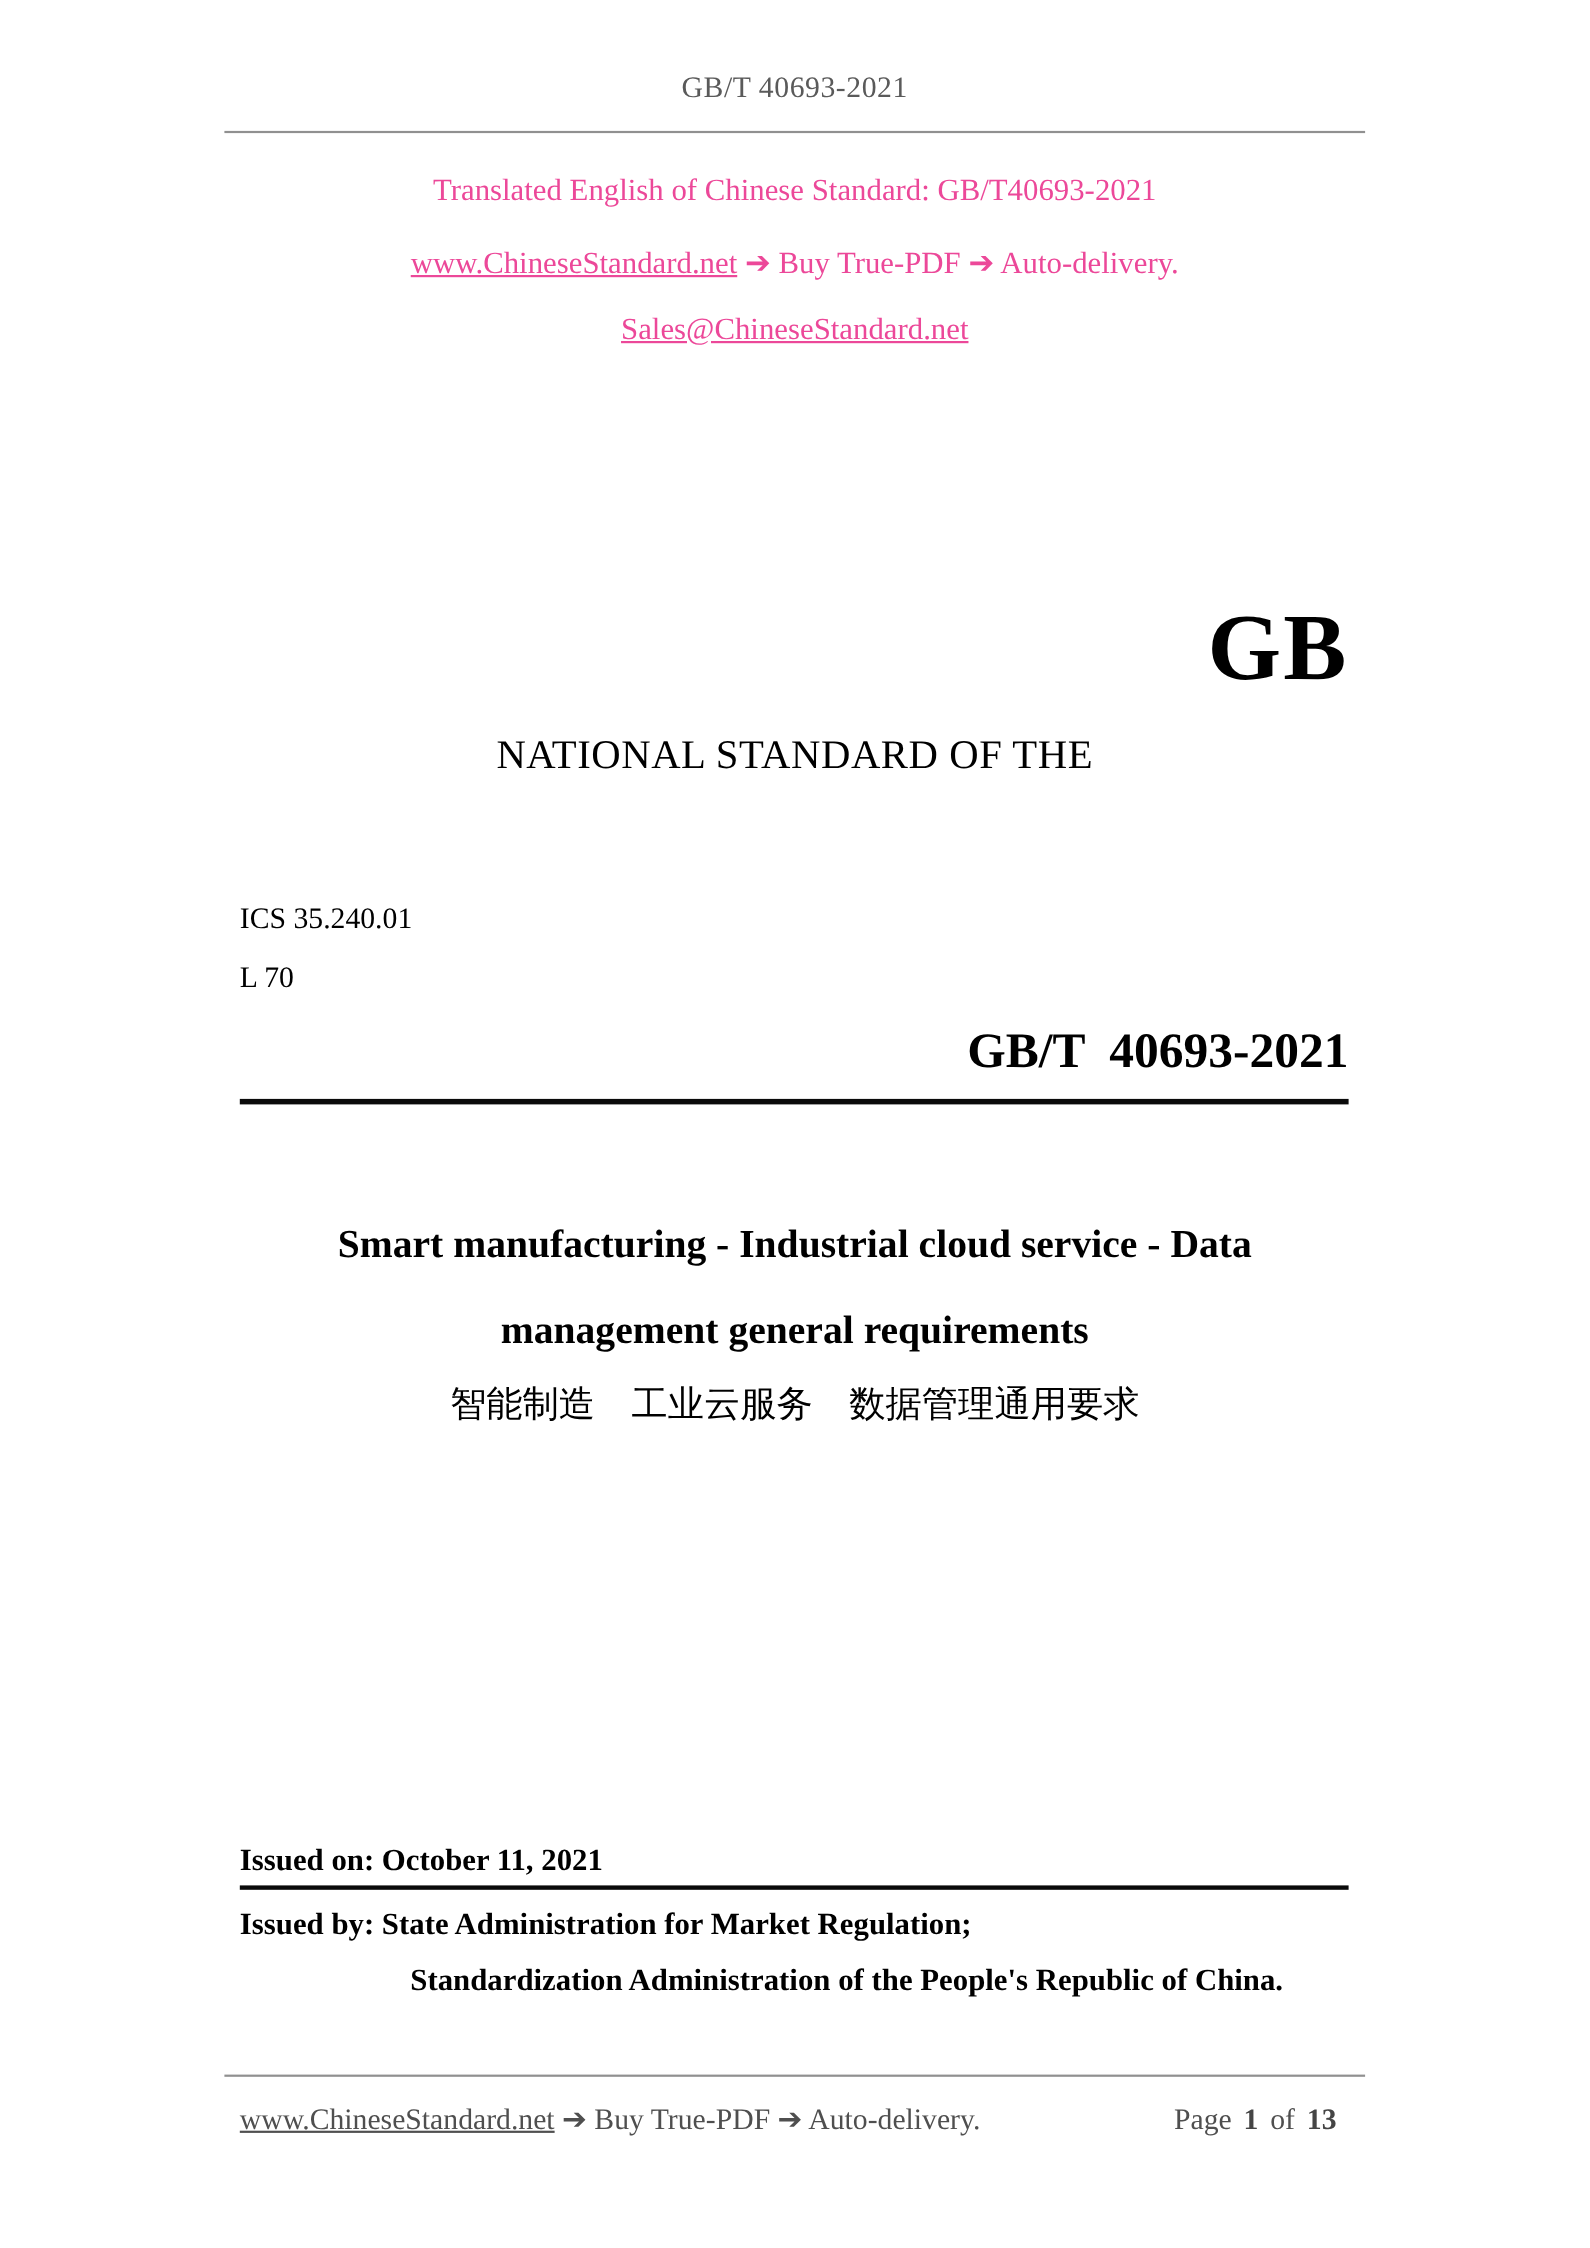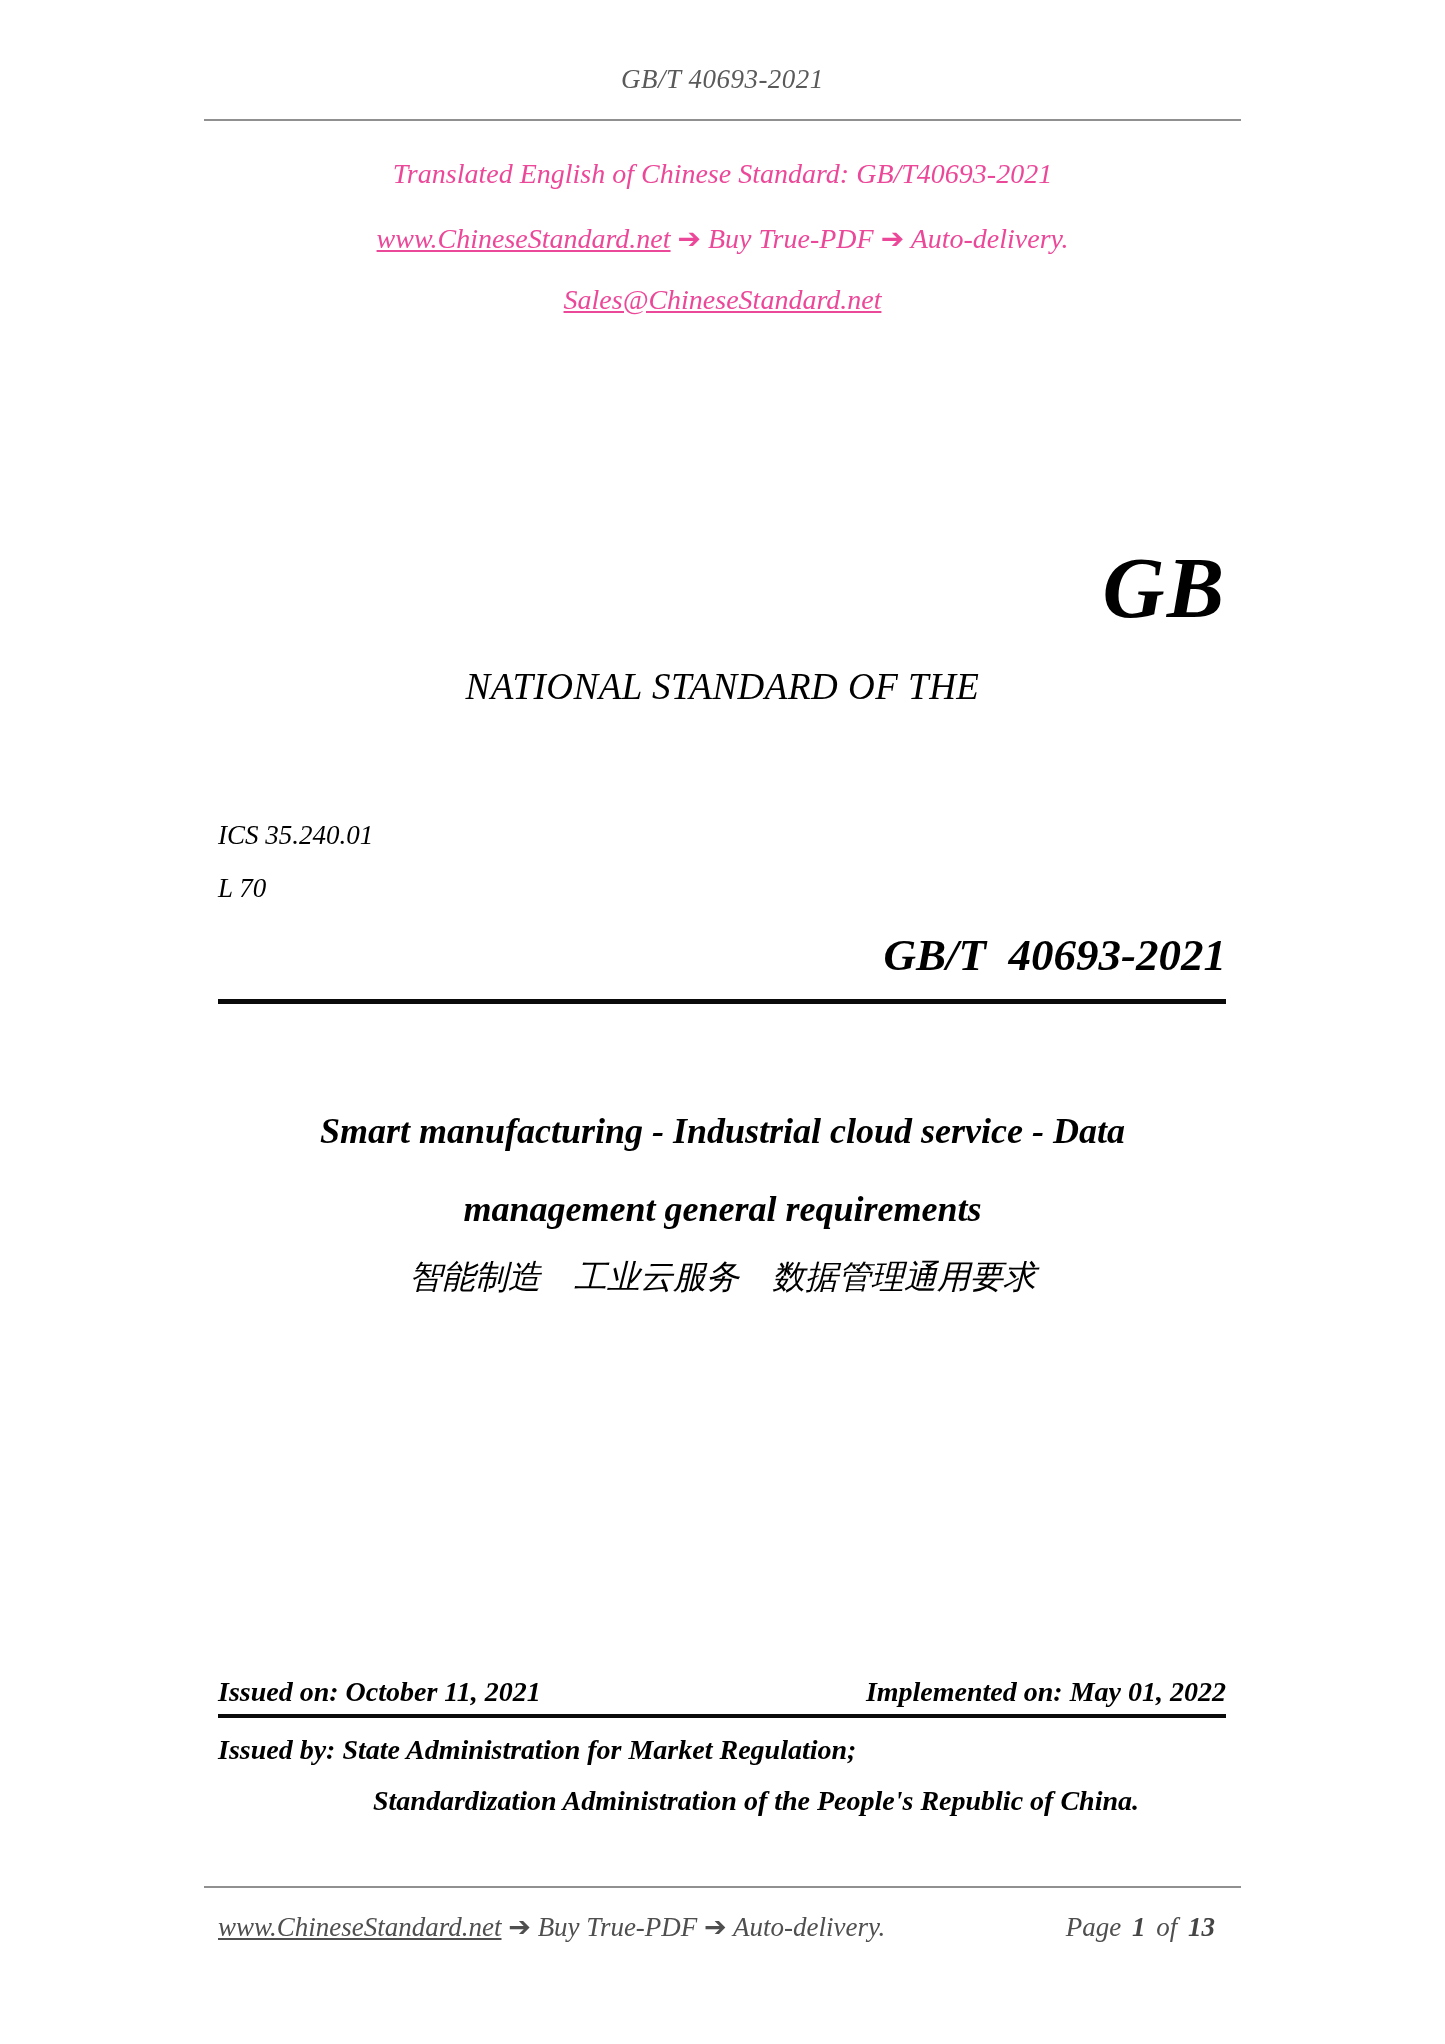--- a/index.html
+++ b/index.html
@@ -1,15 +1,15 @@
 <!DOCTYPE html>
 <html><head>
 <meta charset="utf-8">
 <style>
-  * { margin: 0; padding: 0; box-sizing: border-box; font-style: italic; }
+  * { margin: 0; padding: 0; box-sizing: border-box; }
   html, body { background: #ffffff; }
   .page {
     position: relative;
     width: 1445px;
     height: 2044px;
     background: #ffffff;
     font-family: "Liberation Serif", "DejaVu Serif", serif;
     color: #000;
     overflow: hidden;
   }
@@ -90,21 +90,20 @@
 
   <div class="abs std-number">GB/T  40693-2021</div>
   <div class="rule thick-rule-1"></div>
 
   <div class="abs center title-en title-en-1">Smart manufacturing - Industrial cloud service - Data</div>
   <div class="abs center title-en title-en-2">management general requirements</div>
   <div class="abs center title-zh">智能制造　工业云服务　数据管理通用要求</div>
 
   <div class="abs pub-row">
     <span>Issued on: October 11, 2021</span>
-    <span>Implemented on: May 01, 2022</span>
   </div>
   <div class="rule thick-rule-2"></div>
   <div class="abs issued-by">Issued by: State Administration for Market Regulation;</div>
   <div class="abs issuer-2">Standardization Administration of the People's Republic of China.</div>
 
   <div class="rule footer-rule"></div>
   <div class="abs footer-row">
     <span><span class="u">www.ChineseStandard.net</span> <span class="arrow">➔</span> <span>Buy True-PDF</span> <span class="arrow">➔</span> <span>Auto-delivery.</span></span>
     <span class="page-indicator"><span>Page</span> <span class="page-num">1</span> <span>of</span> <span class="page-num">13</span></span>
   </div>

